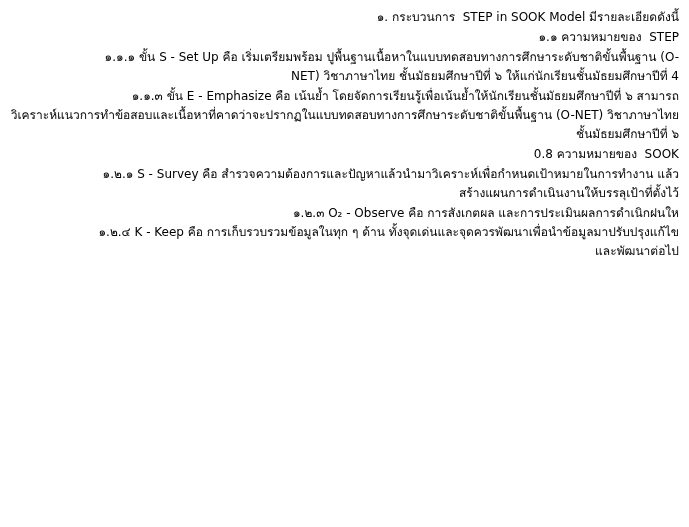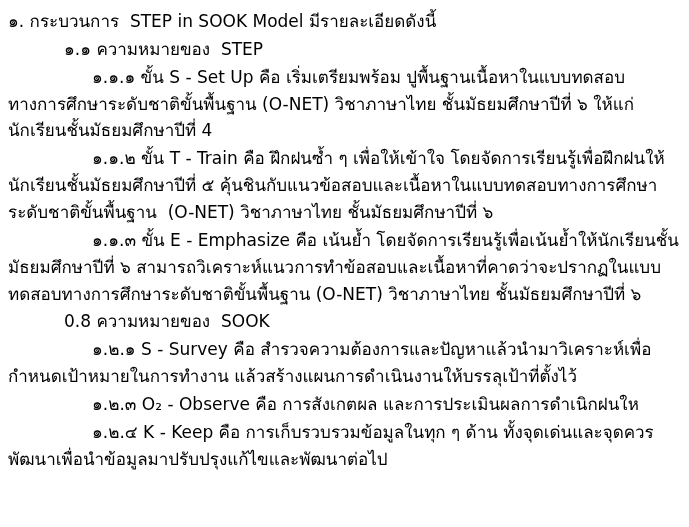--- a/index.html
+++ b/index.html
@@ -14,37 +14,36 @@
     font-family: "DejaVu Sans", "Liberation Sans", sans-serif;
     color: #000000;
   }
   #doc {
     width: 689px;
     height: 527px;
     box-sizing: border-box;
     padding: 8px 10px 0 8px;
   }
   .para {
-    font-size: 17px;
+    font-size: 12px;
     line-height: 1.58;
-    text-align: left;
+    text-align: right;
     margin: 0 0 1px 0;
     white-space: pre-wrap;
     word-break: break-word;
   }
   .lvl0 { text-indent: 0; }
   .lvl1 { text-indent: 56px; }
   .lvl2 { text-indent: 84px; }
 </style>
 </head>
 <body>
 
 <div id="doc">
   <p class="para lvl0">๑. กระบวนการ  STEP in SOOK Model มีรายละเอียดดังนี้</p>
   <p class="para lvl1">๑.๑ ความหมายของ  STEP</p>
   <p class="para lvl2">๑.๑.๑ ขั้น S - Set Up คือ เริ่มเตรียมพร้อม ปูพื้นฐานเนื้อหาในแบบทดสอบทางการศึกษาระดับชาติขั้นพื้นฐาน (O-NET) วิชาภาษาไทย ชั้นมัธยมศึกษาปีที่ ๖ ให้แก่นักเรียนชั้นมัธยมศึกษาปีที่ 4</p>
-  <p class="para lvl2">๑.๑.๒ ขั้น T - Train คือ ฝึกฝนซ้ำ ๆ เพื่อให้เข้าใจ โดยจัดการเรียนรู้เพื่อฝึกฝนให้นักเรียนชั้นมัธยมศึกษาปีที่ ๕ คุ้นชินกับแนวข้อสอบและเนื้อหาในแบบทดสอบทางการศึกษาระดับชาติขั้นพื้นฐาน  (O-NET) วิชาภาษาไทย ชั้นมัธยมศึกษาปีที่ ๖</p>
   <p class="para lvl2">๑.๑.๓ ขั้น E - Emphasize คือ เน้นย้ำ โดยจัดการเรียนรู้เพื่อเน้นย้ำให้นักเรียนชั้นมัธยมศึกษาปีที่ ๖ สามารถวิเคราะห์แนวการทำข้อสอบและเนื้อหาที่คาดว่าจะปรากฏในแบบทดสอบทางการศึกษาระดับชาติขั้นพื้นฐาน (O-NET) วิชาภาษาไทย ชั้นมัธยมศึกษาปีที่ ๖</p>
   <p class="para lvl1">0.8 ความหมายของ  SOOK</p>
   <p class="para lvl2">๑.๒.๑ S - Survey คือ สำรวจความต้องการและปัญหาแล้วนำมาวิเคราะห์เพื่อกำหนดเป้าหมายในการทำงาน แล้วสร้างแผนการดำเนินงานให้บรรลุเป้าที่ตั้งไว้</p>
   <p class="para lvl2">๑.๒.๓ O₂ - Observe คือ การสังเกตผล และการประเมินผลการดำเนิกฝนให</p>
   <p class="para lvl2">๑.๒.๔ K - Keep คือ การเก็บรวบรวมข้อมูลในทุก ๆ ด้าน ทั้งจุดเด่นและจุดควรพัฒนาเพื่อนำข้อมูลมาปรับปรุงแก้ไขและพัฒนาต่อไป</p>
 </div>
 
 </body></html>

